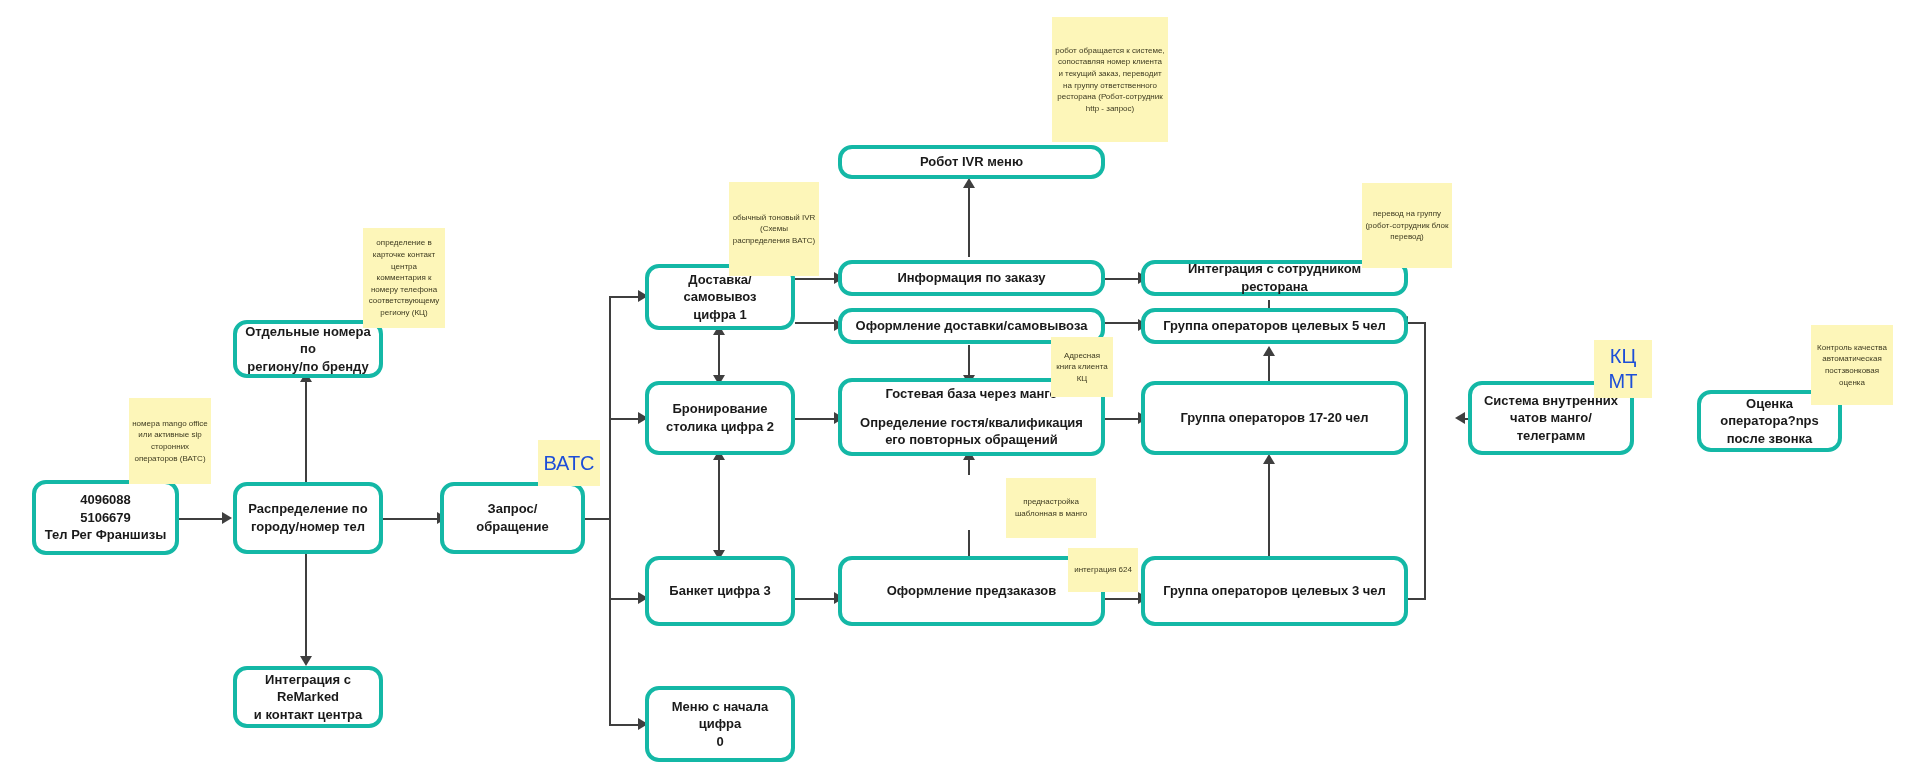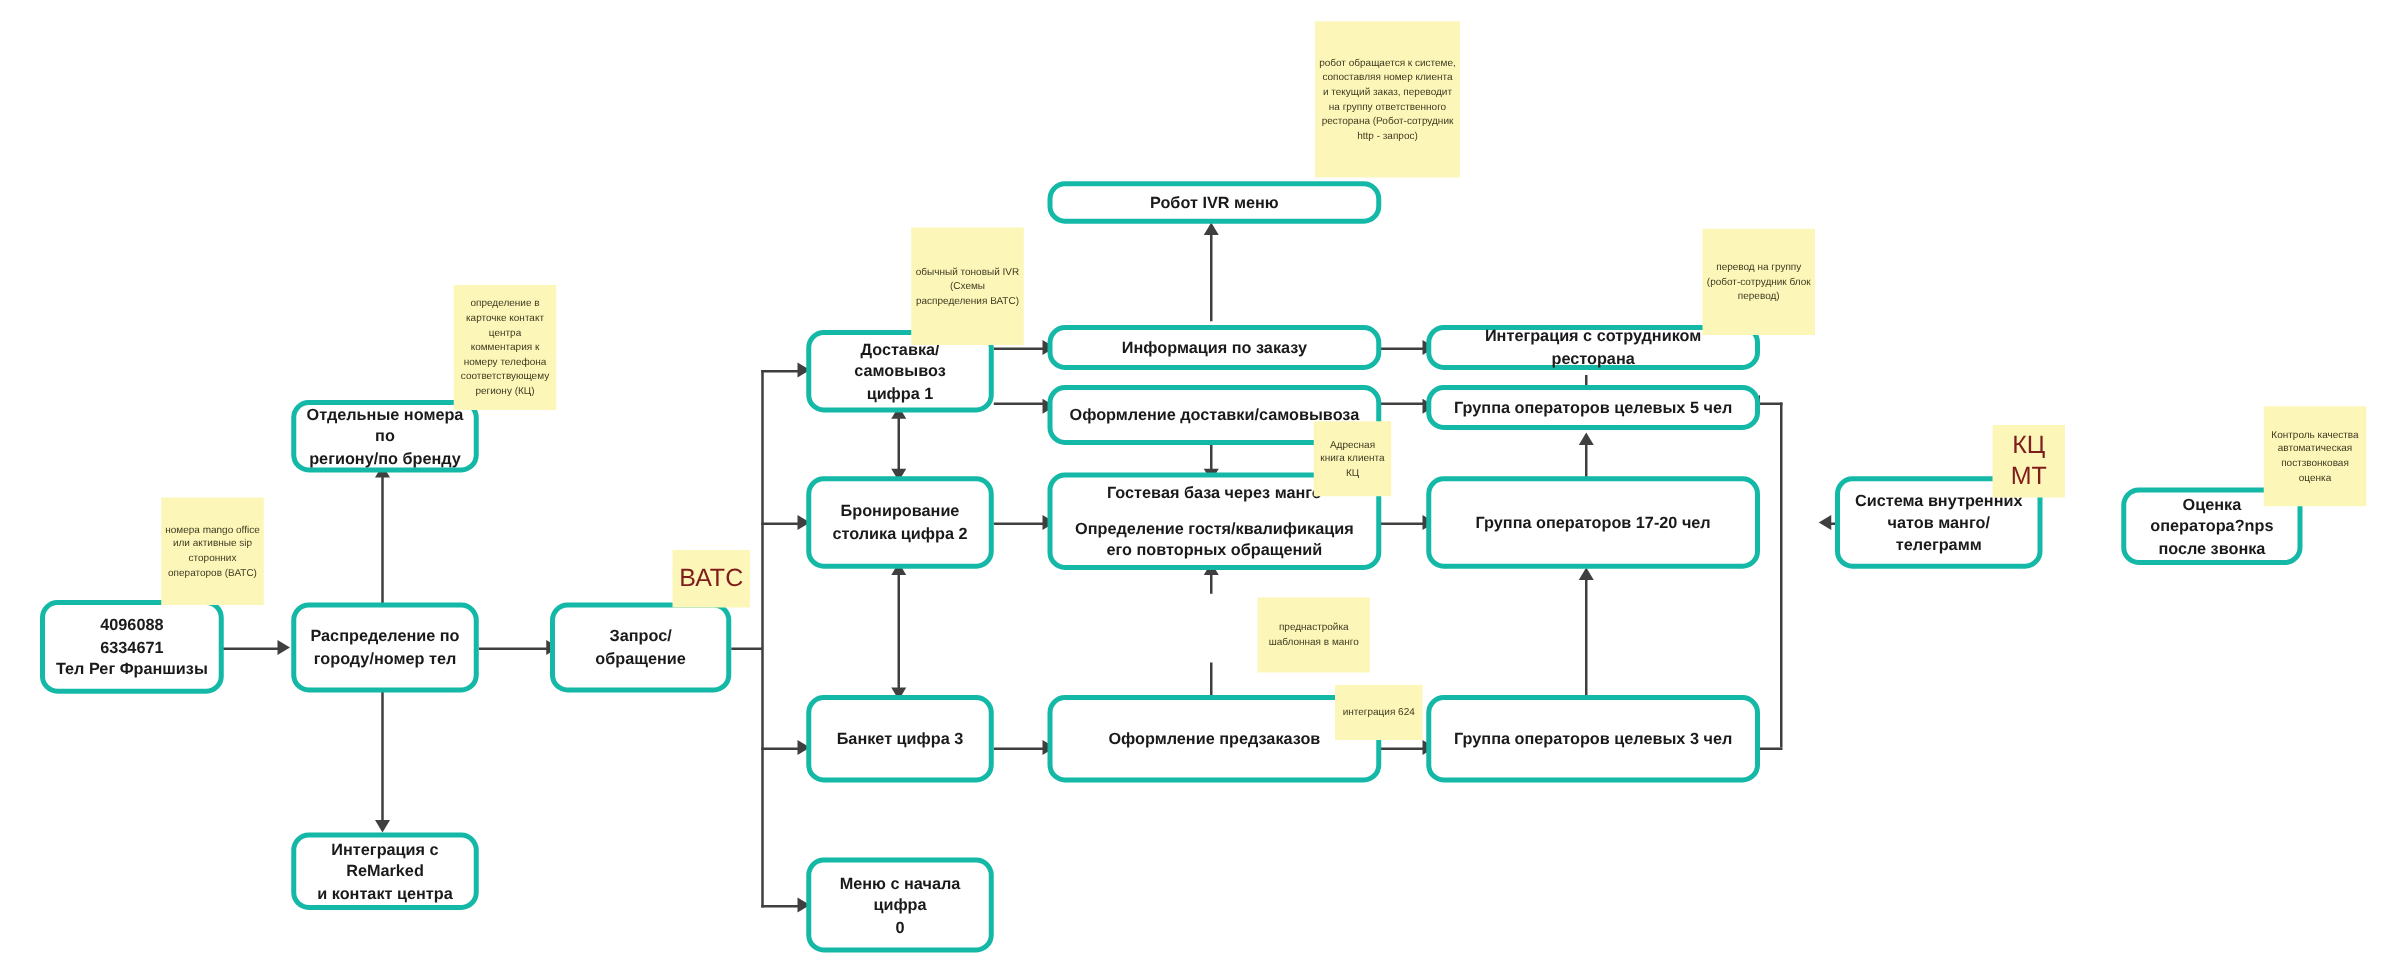--- a/index.html
+++ b/index.html
@@ -48,21 +48,21 @@
     line-height: 1.45;
     text-align: center;
     display: flex;
     align-items: center;
     justify-content: center;
     padding: 4px 3px;
     z-index: 6;
   }
   .note.big {
     font-size: 20px;
-    color: #7f1d1d;
+    color: #1d4ed8;
     line-height: 1.25;
   }
   .edge {
     position: absolute;
     background: #3f3f3f;
     z-index: 1;
   }
   .edge.h { height: 2px; }
   .edge.v { width: 2px; }
   .arrow {
@@ -179,21 +179,21 @@
   <div class="edge h" style="left:1408px; top:598px; width:18px;"></div>
   <div class="arrow left" style="left:1398px; top:592px;"></div>
   <div class="edge h" style="left:1408px; top:322px; width:18px;"></div>
   <div class="arrow left" style="left:1398px; top:316px;"></div>
 
   <div class="edge h" style="left:1463px; top:418px; width:55px;"></div>
   <div class="arrow left" style="left:1455px; top:412px;"></div>
 
   <div class="node two-line-block" style="left:8px; top:480px; width:147px; height:75px;margin-left:24px;">
     <div>4096088</div>
-    <div>6334671</div>
+    <div>5106679</div>
     <div>Тел Рег Франшизы</div>
   </div>
 
   <div class="node two-line-block" style="left:233px; top:482px; width:150px; height:72px;">
     <div>Распределение по</div>
     <div>городу/номер тел</div>
   </div>
 
   <div class="node two-line-block" style="left:233px; top:320px; width:150px; height:58px;">
     <div>Отдельные номера по</div>
@@ -229,21 +229,21 @@
   </div>
 
   <div class="node" style="left:838px; top:145px; width:267px; height:34px;">
     <div>Робот IVR меню</div>
   </div>
 
   <div class="node" style="left:838px; top:260px; width:267px; height:36px;">
     <div>Информация по заказу</div>
   </div>
 
-  <div class="node" style="left:838px; top:308px; width:267px; height:48px;">
+  <div class="node" style="left:838px; top:308px; width:267px; height:36px;">
     <div>Оформление доставки/самовывоза</div>
   </div>
 
   <div class="node two-line-block" style="left:838px; top:378px; width:267px; height:78px;">
     <div>Гостевая база через манго</div>
     <div class="sub">Определение гостя/квалификация его повторных обращений</div>
   </div>
 
   <div class="node" style="left:838px; top:556px; width:267px; height:70px;">
     <div>Оформление предзаказов</div>

